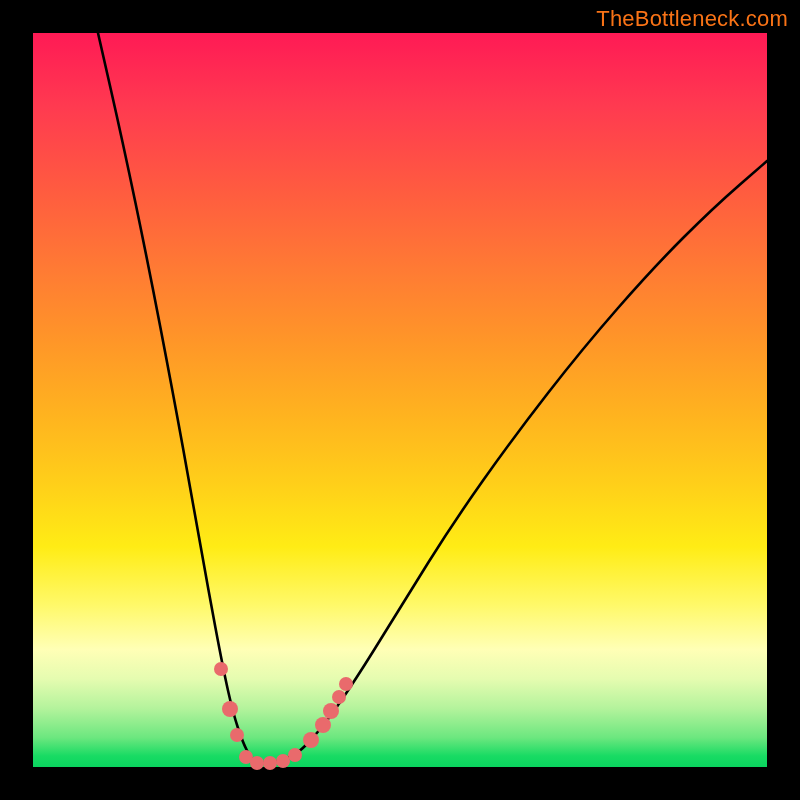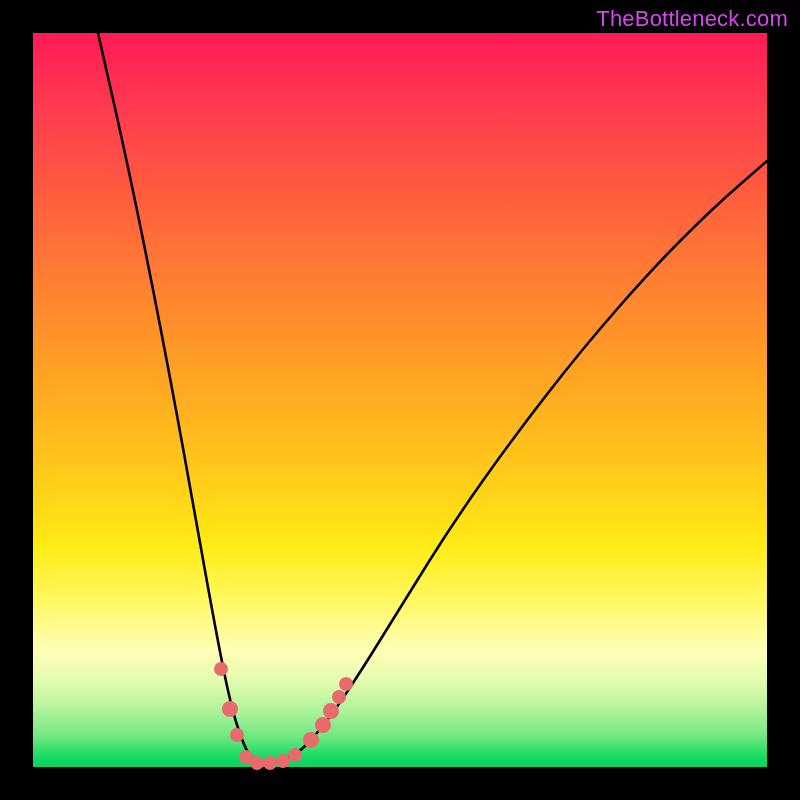--- a/index.html
+++ b/index.html
@@ -33,21 +33,21 @@
       #b4f39c 92%,
       #6ce77f 96%,
       #18db63 98.5%,
       #0ad45f 100%
     );
   }
   .watermark {
     position: absolute;
     top: 6px;
     right: 12px;
-    color: #d946ef;
+    color: #f97316;
     font-size: 22px;
     font-weight: 500;
     letter-spacing: 0.2px;
   }
   svg.curves {
     position: absolute;
     left: 33px;
     top: 33px;
     width: 734px;
     height: 734px;

